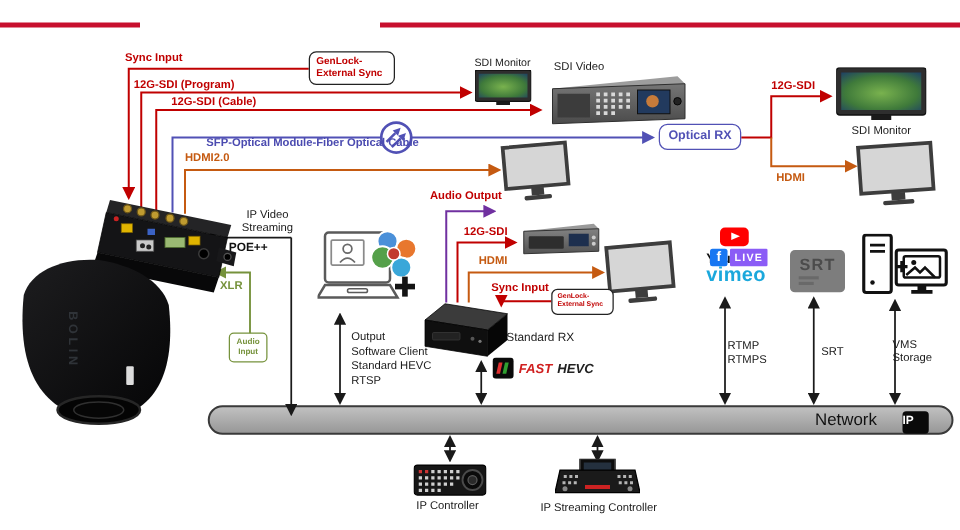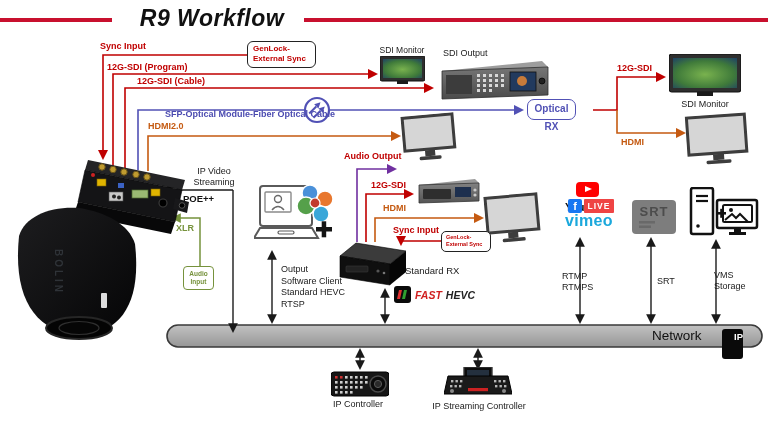--- a/index.html
+++ b/index.html
@@ -19,46 +19,46 @@
   .rule { position: absolute; height: 4px; background: #C8102E; }
   #title { position: absolute; left: 116px; top: 3px; width: 192px; height: 30px;
            font-size: 23px; font-weight: bold; font-style: italic; color: #111;
            text-align: center; line-height: 30px; letter-spacing: 0.5px; }
   .framebox { position: absolute; border: 1.5px solid #222; border-radius: 6px; background: #fff; }
   #genlock-top { left: 247px; top: 41px; width: 69px; height: 27px; padding: 2px 0 0 5px;
                  color: #C00000; font-size: 8px; font-weight: bold; line-height: 9.5px; white-space: pre-line; }
   #genlock-dec { left: 441px; top: 231px; width: 50px; height: 21px; padding: 2px 0 0 4px;
                  color: #C00000; font-size: 5.5px; font-weight: bold; line-height: 7px; white-space: pre-line;
                  border-width: 1.2px; border-radius: 5px; }
-  #optical-rx { left: 527px; top: 99px; width: 49px; height: 21px; border: 1.6px solid #5151B5;
+  #optical-rx { left: 527px; top: 99px; width: 66px; height: 21px; border: 1.6px solid #5151B5;
                 border-radius: 7px; background: #fff; color: #5151B5; font-weight: bold;
                 font-size: 10px; text-align: center; line-height: 18px; }
   #audio-in   { left: 183px; top: 266px; width: 31px; height: 24px; border: 1.3px solid #76923C;
                 border-radius: 4px; background:#fff; color: #76923C; font-size: 6.5px; font-weight: bold;
                 text-align: center; line-height: 8px; padding-top: 3px; white-space: pre-line; }
   
   #yt-row { left: 565px; top: 182px; display: flex; align-items: center; gap: 4px; flex-direction: column; }
   #yt-icon { width: 23px; height: 15px; background: #FF0000; border-radius: 4px; position: relative; }
   #yt-icon::after { content:""; position:absolute; left:9px; top:4px; border-left:7px solid #fff;
                     border-top:3.5px solid transparent; border-bottom:3.5px solid transparent; }
   #yt-text { font-size: 11px; font-weight: bold; color: #111; letter-spacing: -0.2px; }
   #fb-row { left: 568px; top: 199px; display: flex; align-items: center; gap: 2px; }
   #fb-icon { width: 14px; height: 14px; background: #1877F2; border-radius: 2px; color: #fff;
              font-weight: bold; font-size: 11px; text-align: center; line-height: 14px; }
-  #live-badge { width: 30px; height: 14px; background: #ef4444; color: #fff; font-size: 8.5px;
+  #live-badge { width: 30px; height: 14px; background: #8b5cf6; color: #fff; font-size: 8.5px;
                 font-weight: bold; text-align: center; line-height: 14px; letter-spacing: 1px; border-radius: 1px; }
   #vimeo-text { left: 565px; top: 212px; font-size: 16px; font-weight: bold; color: #1BA8DC; letter-spacing: 0.3px; }
   
   #fast-hevc { left: 394px; top: 286px; display: flex; align-items: center; gap: 4px; }
   #fh-fast { color: #D02020; font-weight: bold; font-style: italic; font-size: 10.5px; }
   #fh-hevc { color: #222; font-style: italic; font-size: 10.5px; font-weight: bold; }
   
   #net-label { left: 652px; top: 328px; font-size: 13.5px; color: #111; }
-  #ip-badge { left: 722px; top: 329px; width: 21px; height: 30px; background: #0a0a0a; color: #fff;
-              font-size: 9.5px; font-weight: bold; text-align: right; line-height: 15px; border-radius: 3px; }
+  #ip-badge { left: 722px; top: 329px; width: 21px; height: 18px; background: #0a0a0a; color: #fff;
+              font-size: 9.5px; font-weight: bold; text-align: left; line-height: 15px; border-radius: 3px; }
   svg { display: block; }
 </style>
 </head>
 <body>
 
 <div id="stage">
 
   <svg class="abs" style="left:0;top:0" width="768" height="424" viewBox="0 0 768 424">
     <defs>
       <marker id="aR" viewBox="0 0 10 10" refX="8" refY="5" markerWidth="6.5" markerHeight="6.5" orient="auto-start-reverse">
@@ -116,21 +116,20 @@
       <line x1="580" y1="239" x2="580" y2="322" marker-start="url(#aB)" marker-end="url(#aB)"></line>
       <line x1="651" y1="239" x2="651" y2="322" marker-start="url(#aB)" marker-end="url(#aB)"></line>
       <line x1="716" y1="241" x2="716" y2="322" marker-start="url(#aB)" marker-end="url(#aB)"></line>
       <line x1="360" y1="350" x2="360" y2="368" marker-start="url(#aB)" marker-end="url(#aB)"></line>
       <line x1="478" y1="350" x2="478" y2="368" marker-start="url(#aB)" marker-end="url(#aB)"></line>
     </g>
   </svg>
 
   <div class="rule" style="left:0;top:18px;width:112px"></div>
   <div class="rule" style="left:304px;top:18px;width:464px"></div>
-  <div id="title">R9 Workflow</div>
 
   <svg class="abs" style="left:5px;top:146px" width="190" height="200" viewBox="0 0 190 200">
     <defs>
       <linearGradient id="gHead" x1="0" y1="0" x2="1" y2="1">
         <stop offset="0" stop-color="#1d1d1f"></stop>
           <stop offset="1" stop-color="#050506"></stop>
       </linearGradient>
     </defs>
 
     <polygon points="83,14 180,34 177,44 80,24" fill="#242426"></polygon>
@@ -401,42 +400,42 @@
 External Sync</div>
   <div class="abs" id="audio-in">Audio
 Input</div>
 
   <div class="lbl red" style="left:100px;top:41px">Sync Input</div>
   <div class="lbl red" style="left:107px;top:62px">12G-SDI (Program)</div>
   <div class="lbl red" style="left:137px;top:76px">12G-SDI (Cable)</div>
   <div class="lbl indigo" style="left:165px;top:109px">SFP-Optical Module-Fiber Optical Cable</div>
   <div class="lbl orange" style="left:148px;top:121px">HDMI2.0</div>
   <div class="lbl plain ctr" style="left:374px;top:45px;width:56px;font-size:8.5px">SDI Monitor</div>
-  <div class="lbl plain" style="left:443px;top:48px">SDI Output</div>
+  <div class="lbl plain" style="left:443px;top:48px">SDI Video</div>
   <div class="lbl red" style="left:617px;top:63px">12G-SDI</div>
   <div class="lbl plain ctr" style="left:671px;top:99px;width:68px">SDI Monitor</div>
   <div class="lbl orange" style="left:621px;top:137px">HDMI</div>
 
   <div class="lbl plain ctr" style="left:190px;top:166px;width:48px">IP Video
 Streaming</div>
   <div class="lbl" style="left:183px;top:194px;color:#111;font-size:9.5px">POE++</div>
   <div class="lbl green" style="left:176px;top:223px">XLR</div>
 
   <div class="lbl red" style="left:344px;top:151px">Audio Output</div>
   <div class="lbl red" style="left:371px;top:180px">12G-SDI</div>
   <div class="lbl orange" style="left:383px;top:203px">HDMI</div>
   <div class="lbl red" style="left:393px;top:225px">Sync Input</div>
   <div class="lbl plain" style="left:405px;top:266px;font-size:9.5px">Standard RX</div>
 
   <div class="lbl plain" style="left:281px;top:264px;line-height:11.5px">Output
 Software Client
 Standard HEVC
 RTSP</div>
 
-  <div class="lbl plain" style="left:562px;top:271px">RTMP
+  <div class="lbl plain" style="left:582px;top:271px">RTMP
 RTMPS</div>
   <div class="lbl plain" style="left:657px;top:276px">SRT</div>
   <div class="lbl plain" style="left:714px;top:270px">VMS
 Storage</div>
 
   <div class="abs" id="net-label">Network</div>
   <div class="abs" id="ip-badge">IP</div>
 
   <div class="lbl plain ctr" style="left:320px;top:399px;width:76px">IP Controller</div>
   <div class="lbl plain ctr" style="left:424px;top:401px;width:110px">IP Streaming Controller</div>

